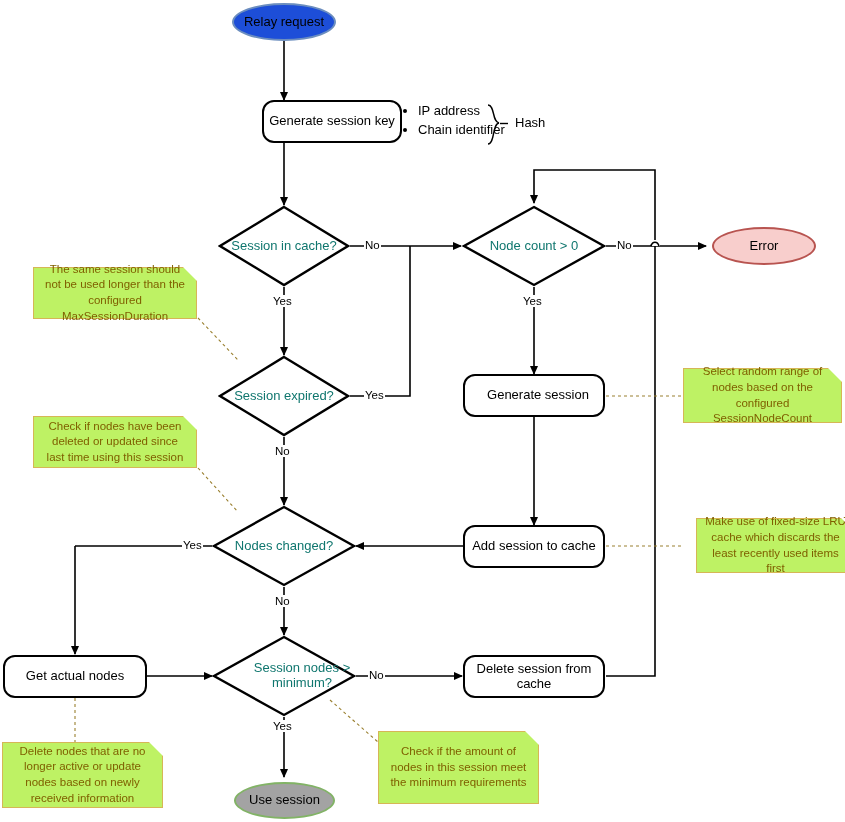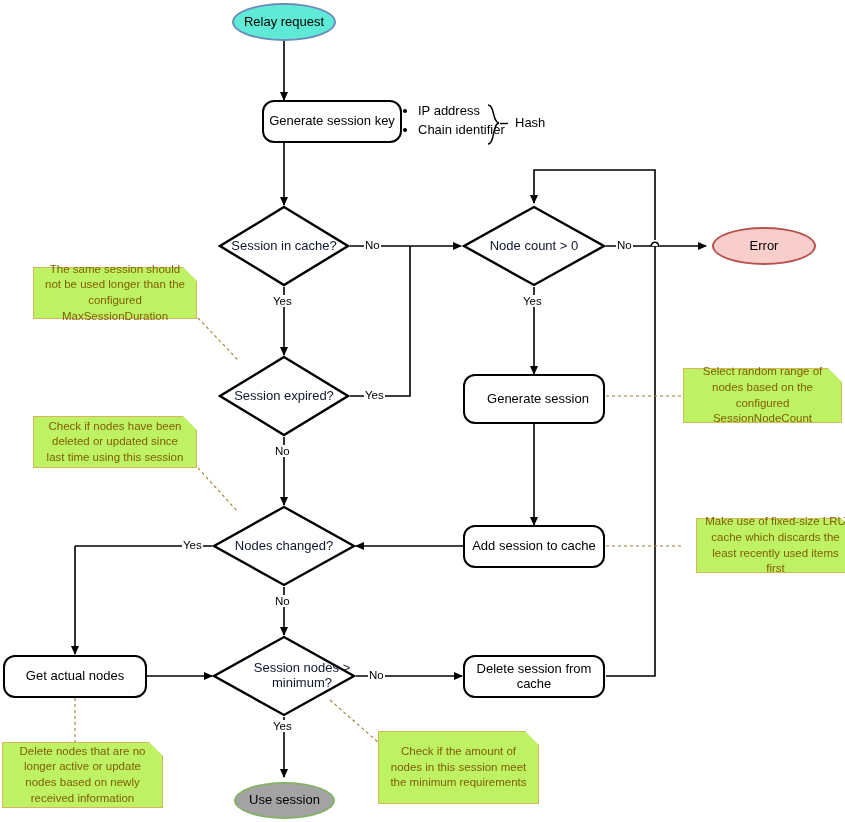--- a/index.html
+++ b/index.html
@@ -58,21 +58,21 @@
     left: 0;
     top: 0;
     width: 100%;
     height: 100%;
     display: flex;
     align-items: center;
     justify-content: center;
     text-align: center;
     font-size: 13px;
     line-height: 1.15;
-    color: #0f172a;
+    color: #0f766e;
   }
   .note {
     position: absolute;
     box-sizing: border-box;
     background: #bef264;
     border: 1px solid #d6b656;
     color: #7f6000;
     font-size: 11.5px;
     line-height: 1.35;
     text-align: center;
@@ -175,21 +175,21 @@
     <g stroke="#9a8030" stroke-width="1.1" fill="none" stroke-dasharray="3,3">
       <path d="M198,318 L238,360"></path>
       <path d="M198,468 L238,512"></path>
       <path d="M606,396 L683,396"></path>
       <path d="M606,546 L683,546"></path>
       <path d="M75,698 L75,742"></path>
       <path d="M330,700 L378,742"></path>
     </g>
   </svg>
 
-  <div class="node terminator" style="left:232px; top:3px; width:104px; height:38px; background:#5eead4; border:2px solid #6c8ebf;">
+  <div class="node terminator" style="left:232px; top:3px; width:104px; height:38px; background:#1d4ed8; border:2px solid #6c8ebf;">
     <span>Relay request</span>
   </div>
 
   <div class="node process" style="left:214px; top:100px; width:140px; height:43px;margin-left:48px;">
     <span>Generate session key</span>
   </div>
 
   <div class="decision-wrap" style="left:218px; top:205px; width:132px; height:82px;">
     <svg width="132" height="82">
         <polygon points="66,2 130,41 66,80 2,41" fill="#ffffff" stroke="#000000" stroke-width="2.4"></polygon>
@@ -208,21 +208,21 @@
     <span>Error</span>
   </div>
 
   <div class="decision-wrap" style="left:218px; top:355px; width:132px; height:82px;">
     <svg width="132" height="82">
         <polygon points="66,2 130,41 66,80 2,41" fill="#ffffff" stroke="#000000" stroke-width="2.4"></polygon>
       </svg>
     <div class="decision-label">Session expired?</div>
   </div>
 
-  <div class="node process" style="left:463px; top:374px; width:142px; height:50px;padding-left:8px;">
+  <div class="node process" style="left:463px; top:374px; width:142px; height:43px;padding-left:8px;">
     <span>Generate session</span>
   </div>
 
   <div class="decision-wrap" style="left:212px; top:505px; width:144px; height:82px;">
     <svg width="144" height="82">
         <polygon points="72,2 142,41 72,80 2,41" fill="#ffffff" stroke="#000000" stroke-width="2.4"></polygon>
       </svg>
     <div class="decision-label">Nodes changed?</div>
   </div>
 

